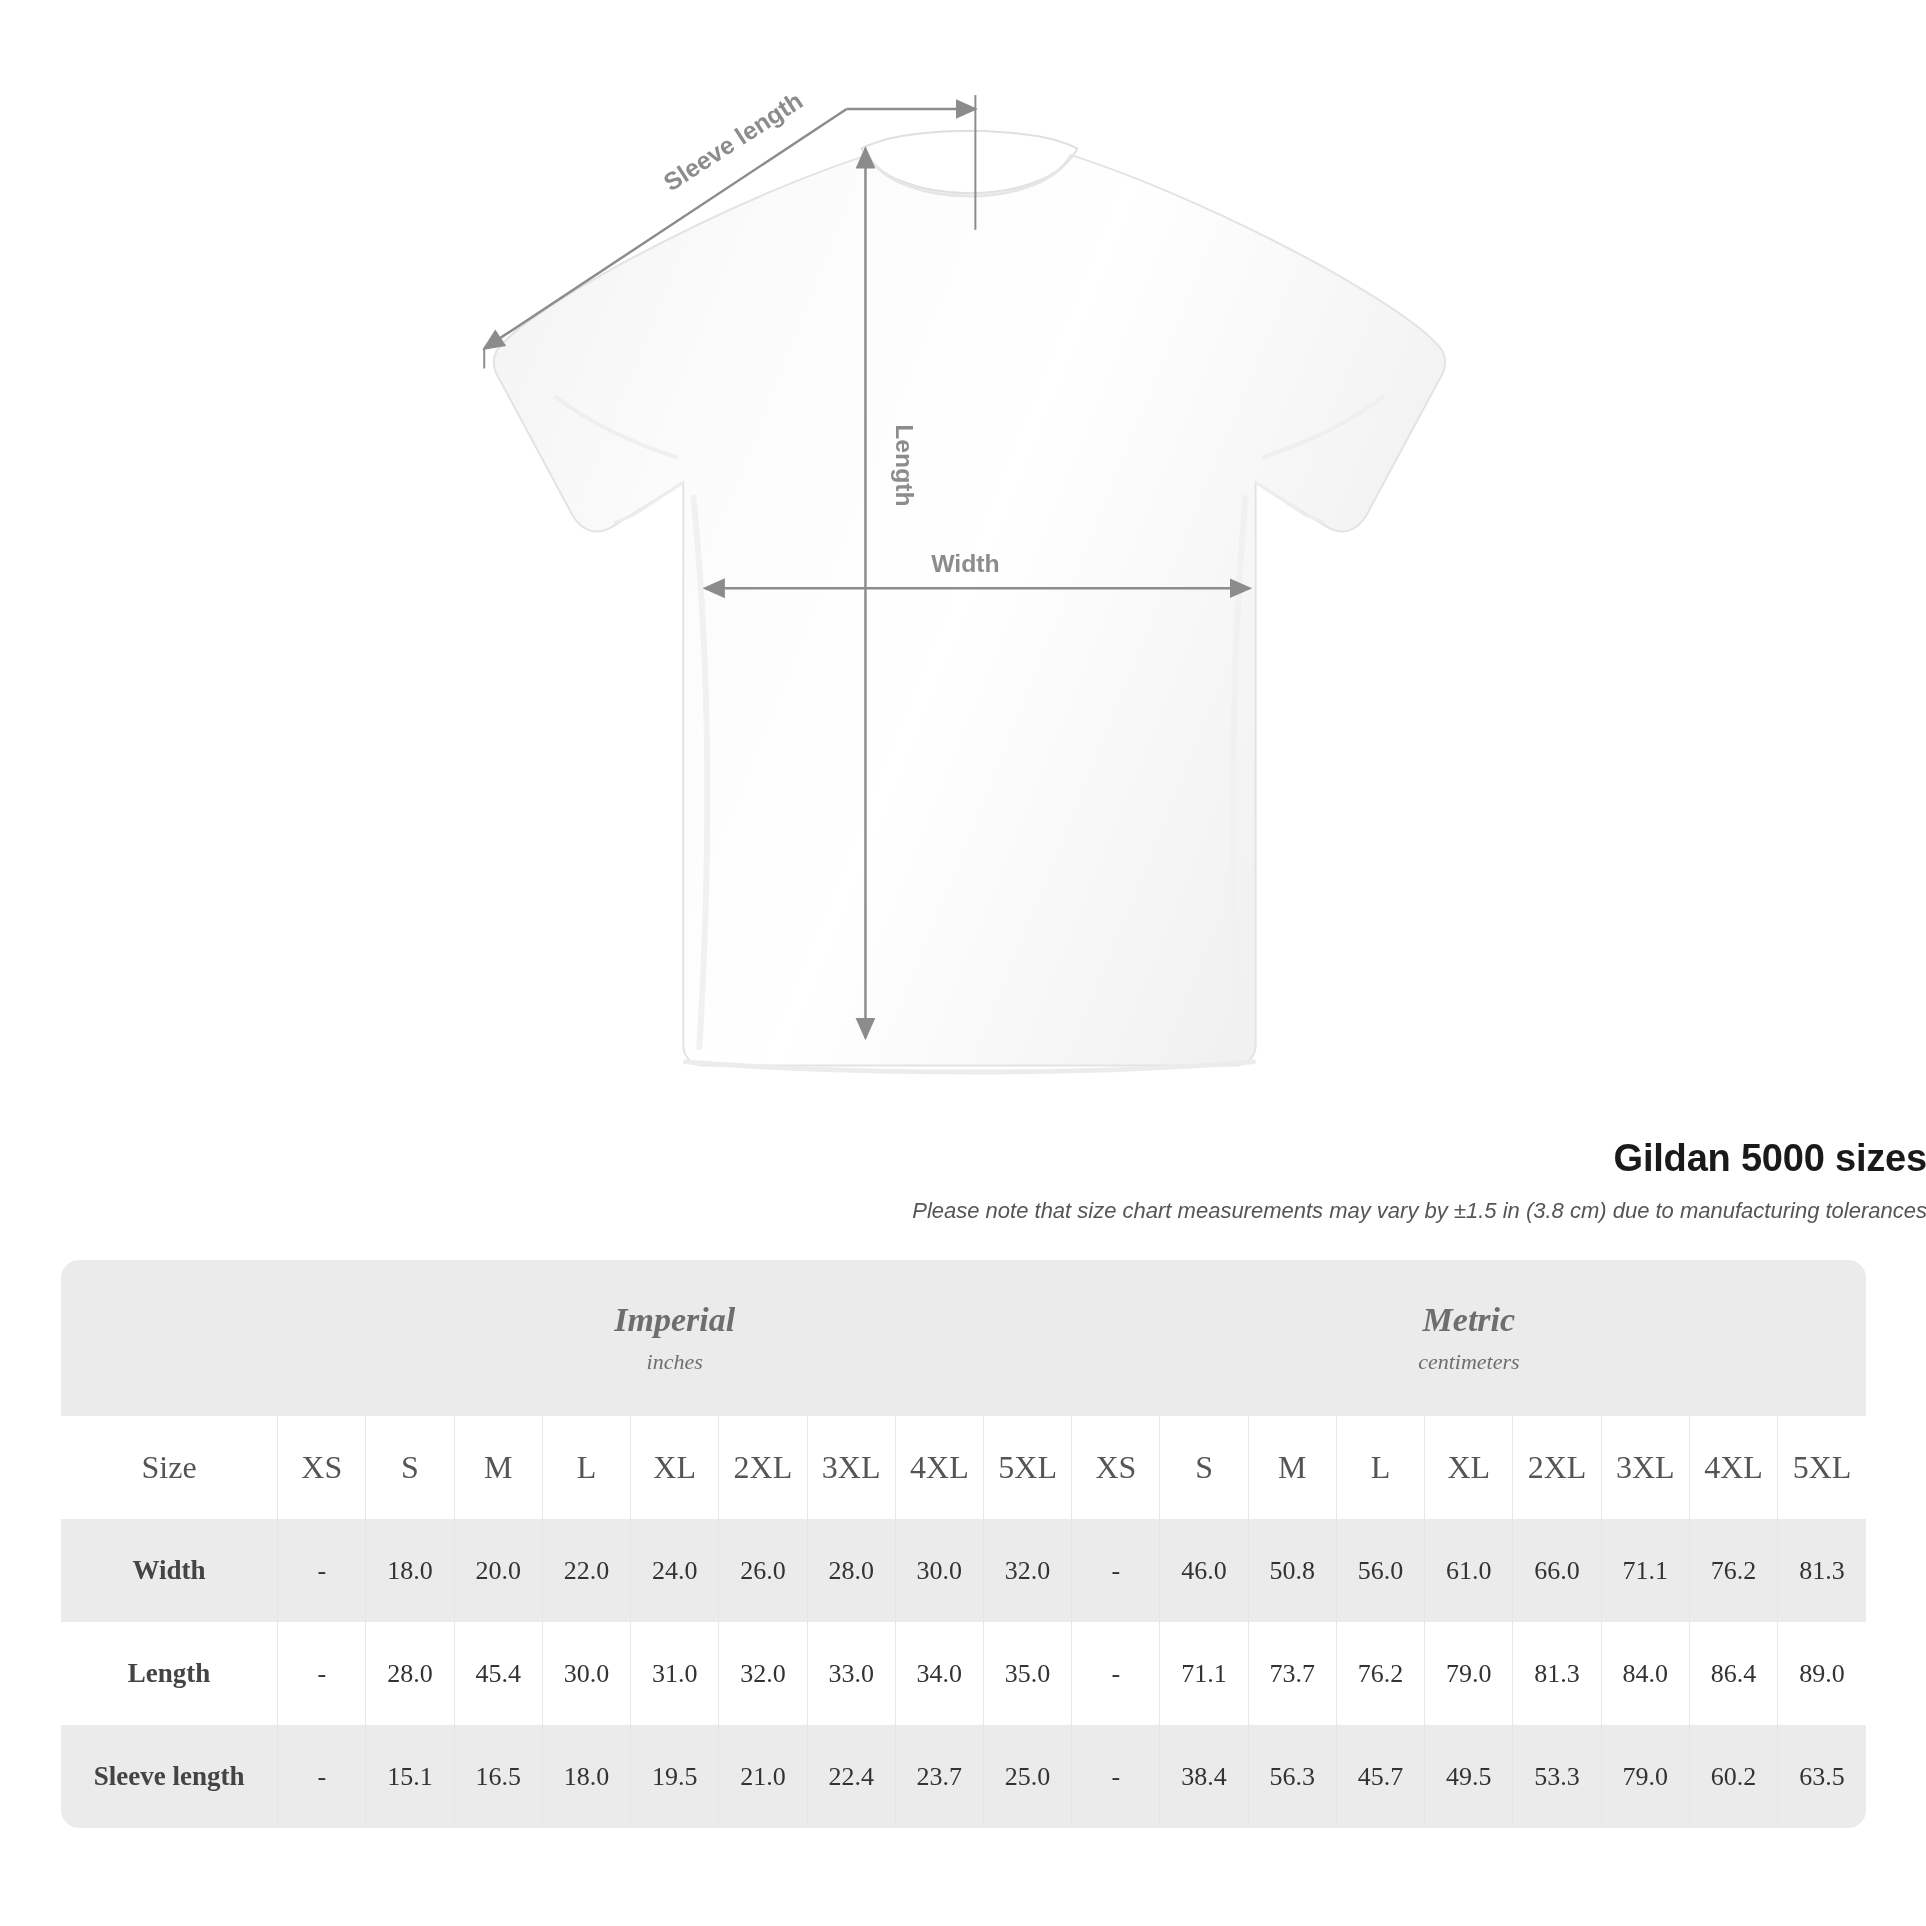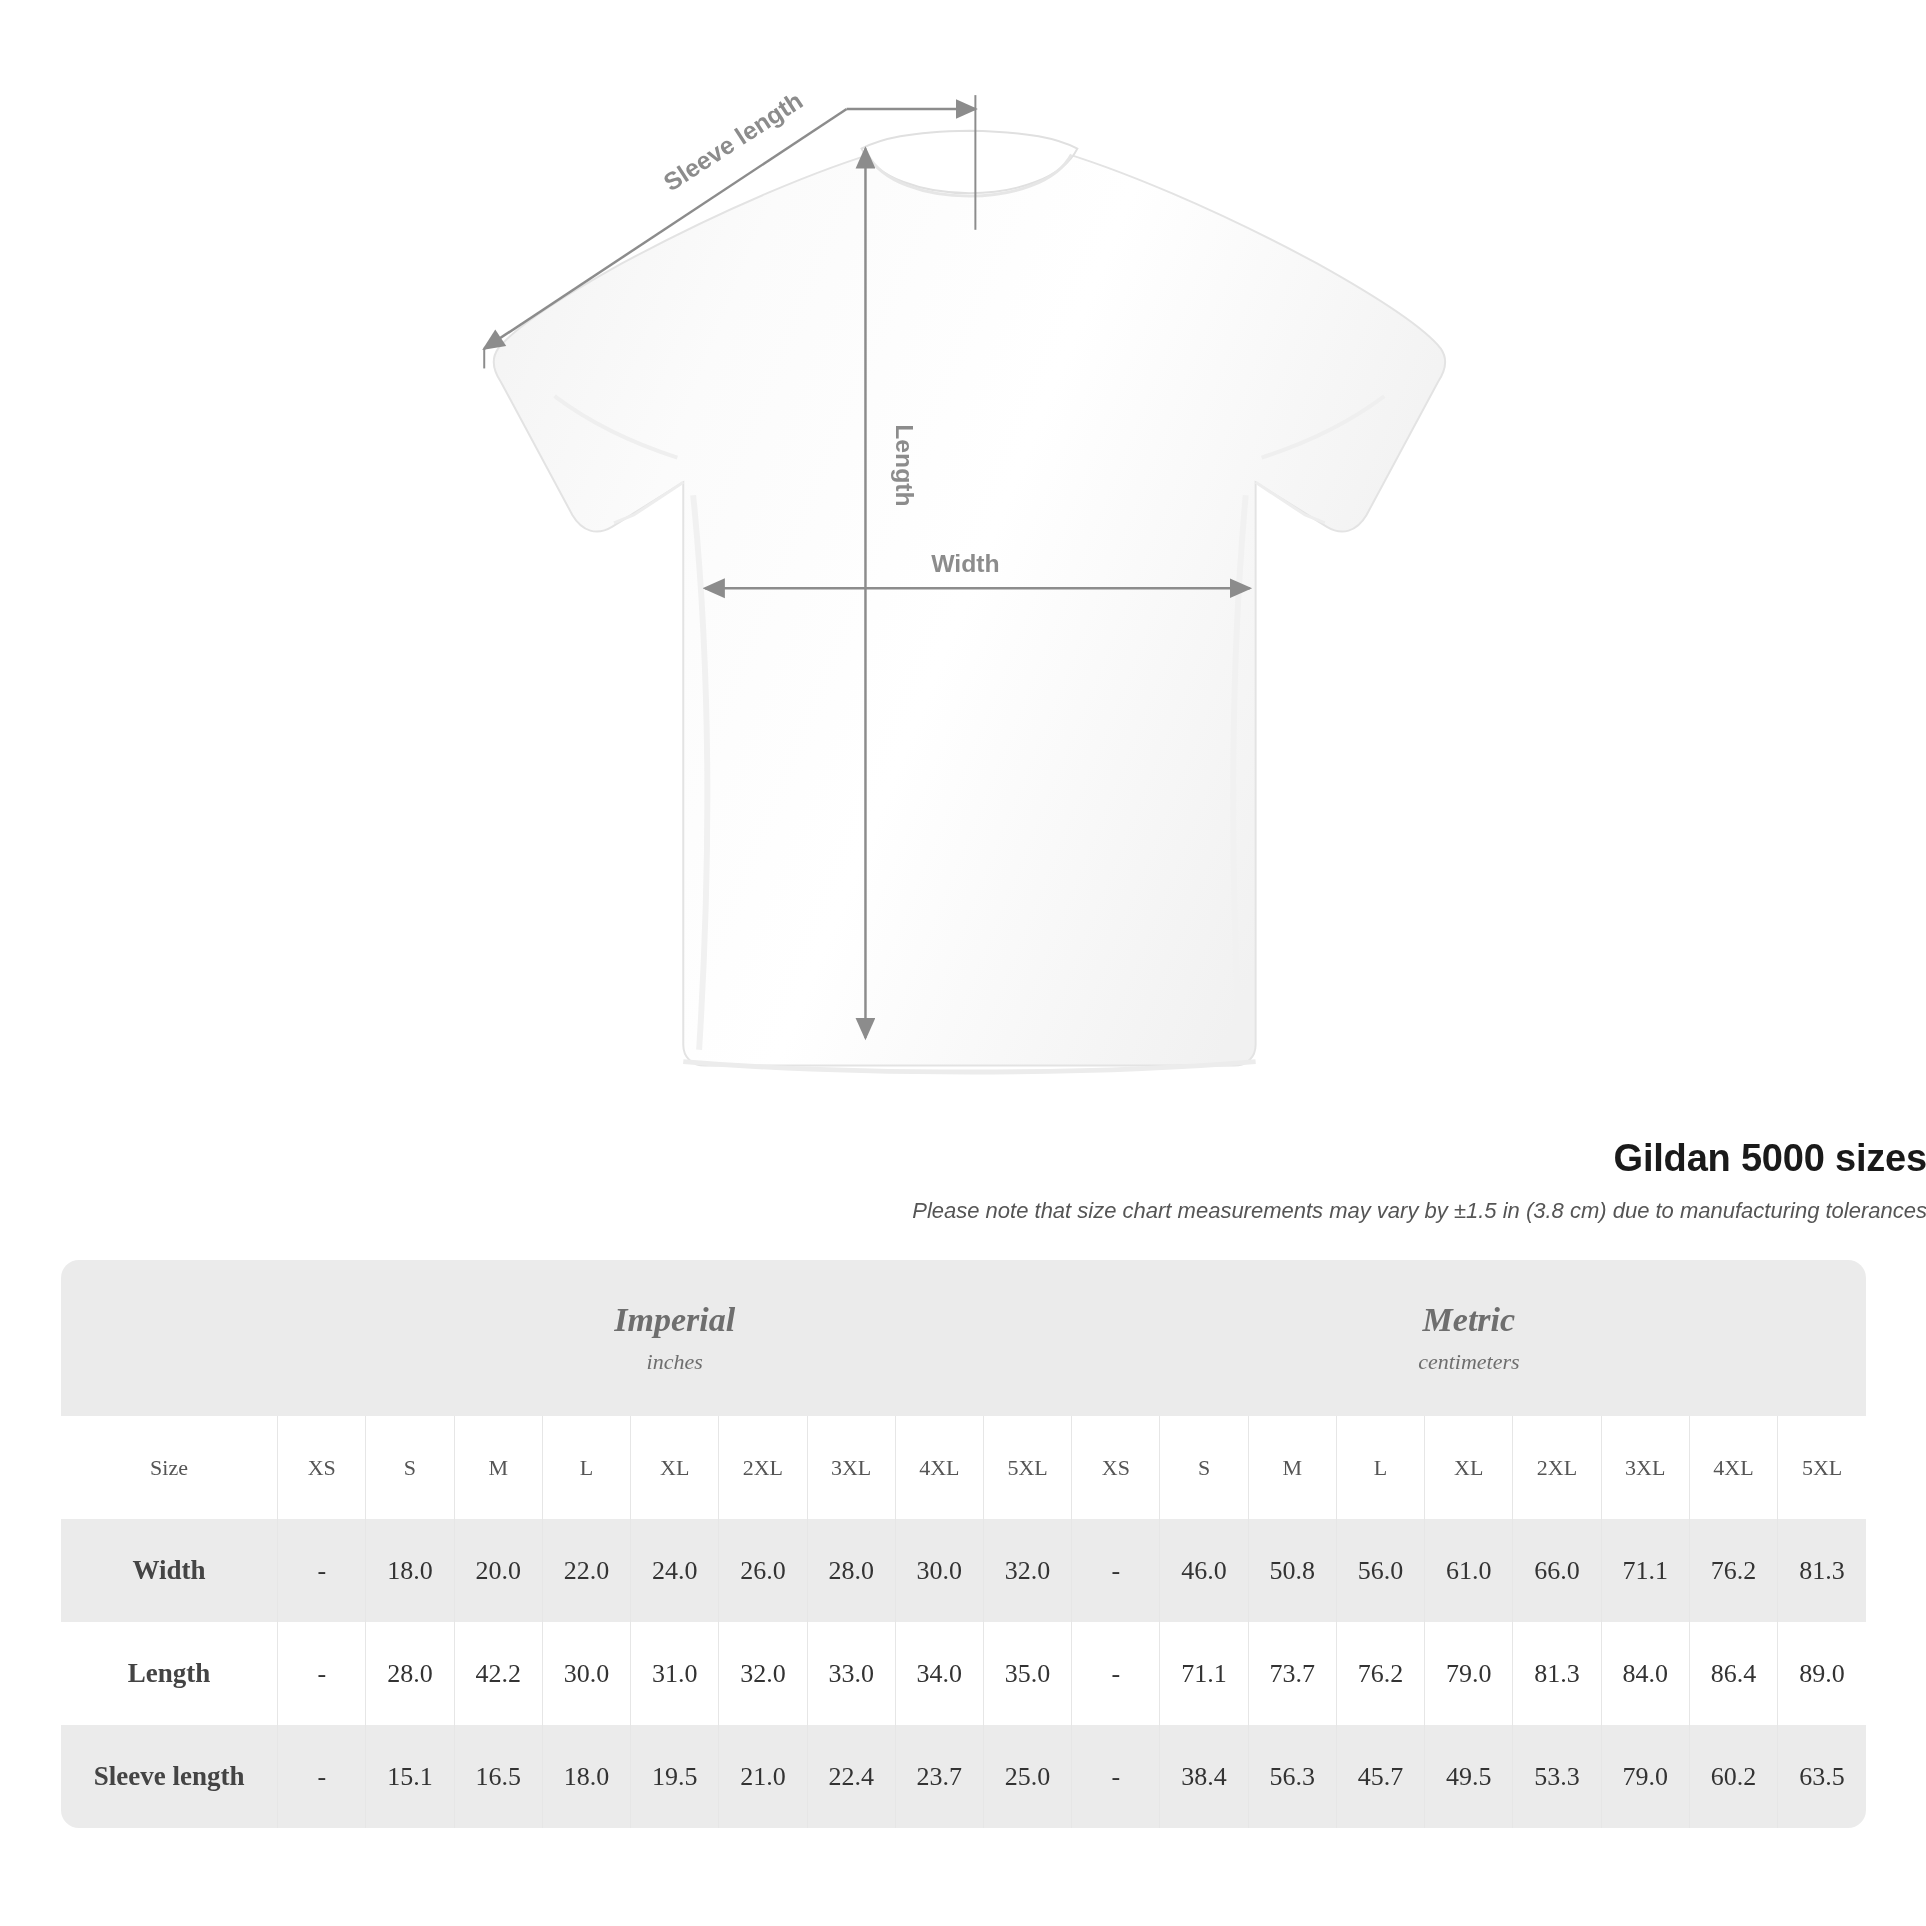--- a/index.html
+++ b/index.html
@@ -81,21 +81,21 @@
   }
   .unit-sub {
     font-size: 22px;
     font-style: italic;
     color: #6e6e6e;
     margin-top: 10px;
   }
   .head-row td {
     background: #ffffff;
     height: 103px;
-    font-size: 22px;
+    font-size: 32px;
     font-weight: bold;
     color: #555555;
     border-right: 1px solid #e6e6e6;
   }
   .head-row td:last-child { border-right: none; }
   .head-row td.label-col { color: #555555; }
 
   .data-row td {
     height: 103px;
     font-size: 26px;
@@ -272,21 +272,21 @@
             <td>61.0</td>
             <td>66.0</td>
             <td>71.1</td>
             <td>76.2</td>
             <td>81.3</td>
           </tr>
           <tr class="data-row plain">
             <td class="label-col">Length</td>
             <td>-</td>
             <td>28.0</td>
-            <td>42.2</td>
+            <td>45.4</td>
             <td>30.0</td>
             <td>31.0</td>
             <td>32.0</td>
             <td>33.0</td>
             <td>34.0</td>
             <td>35.0</td>
             <td>-</td>
             <td>71.1</td>
             <td>73.7</td>
             <td>76.2</td>

